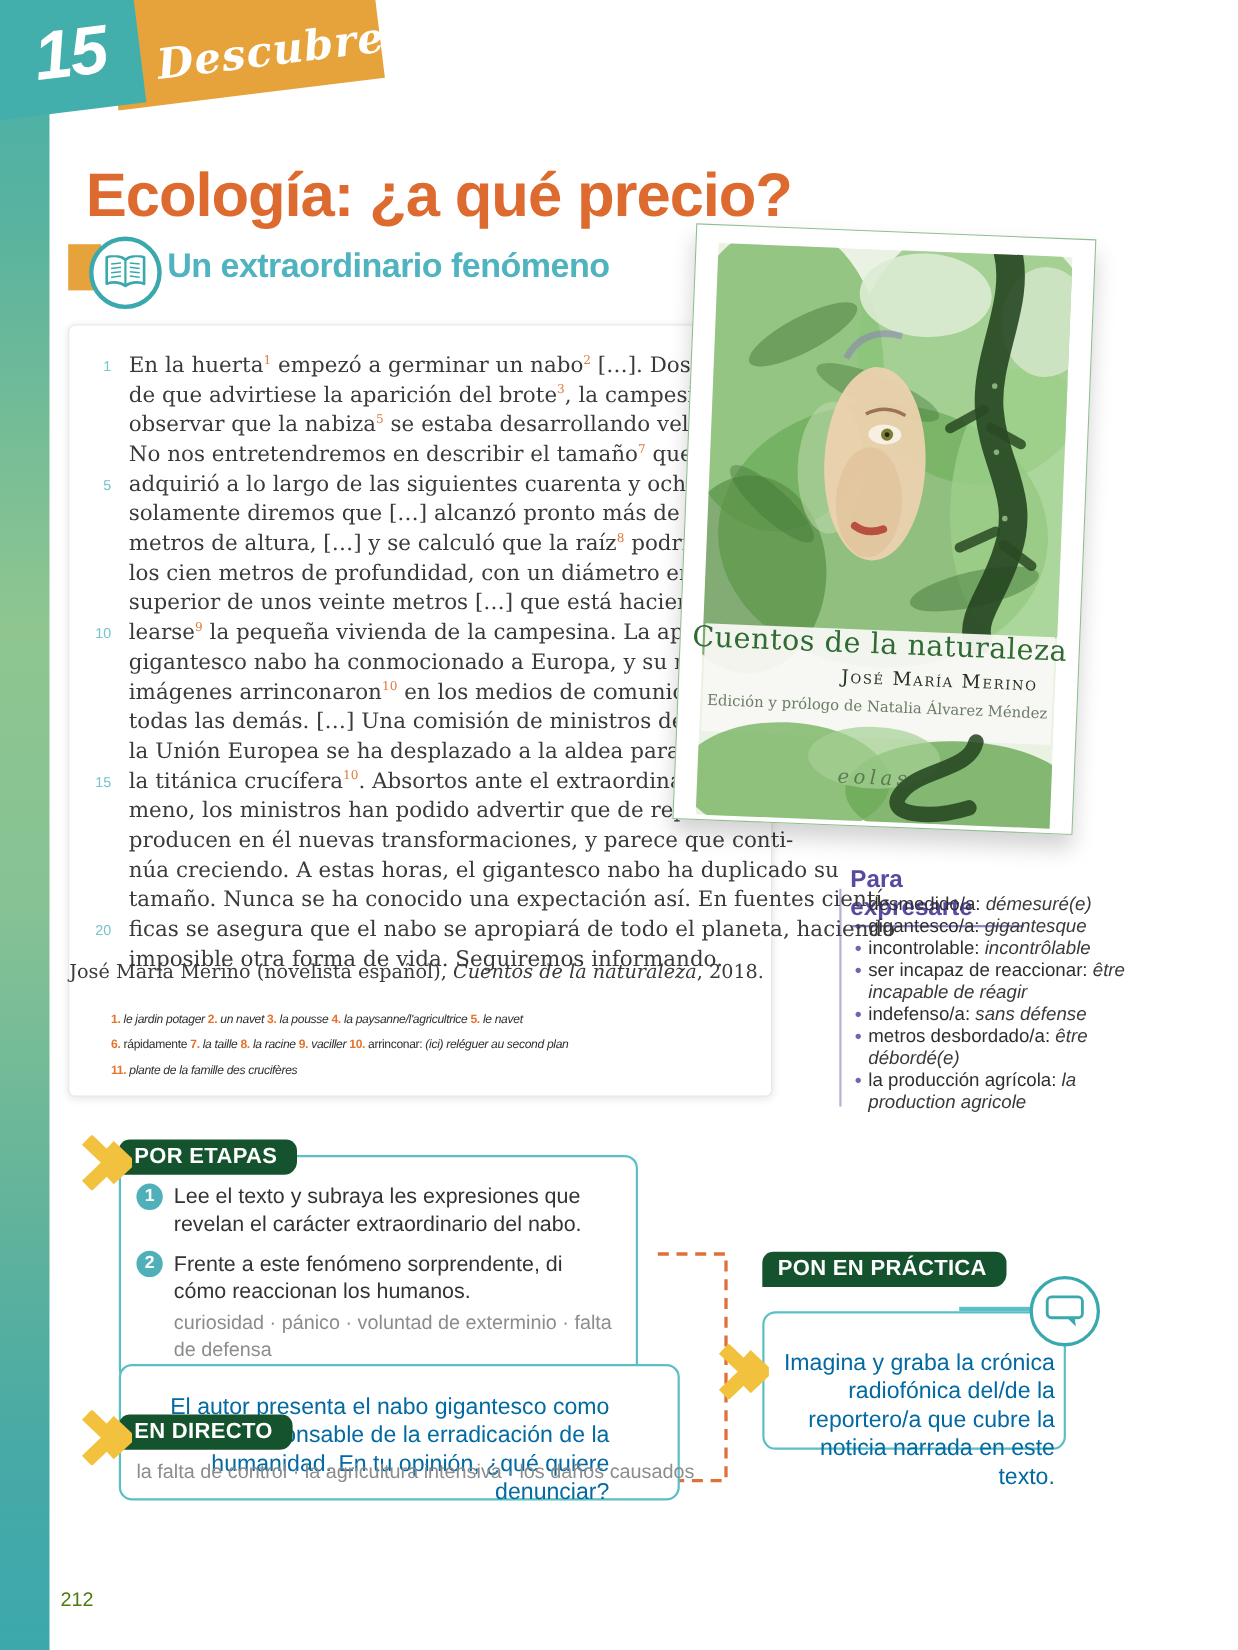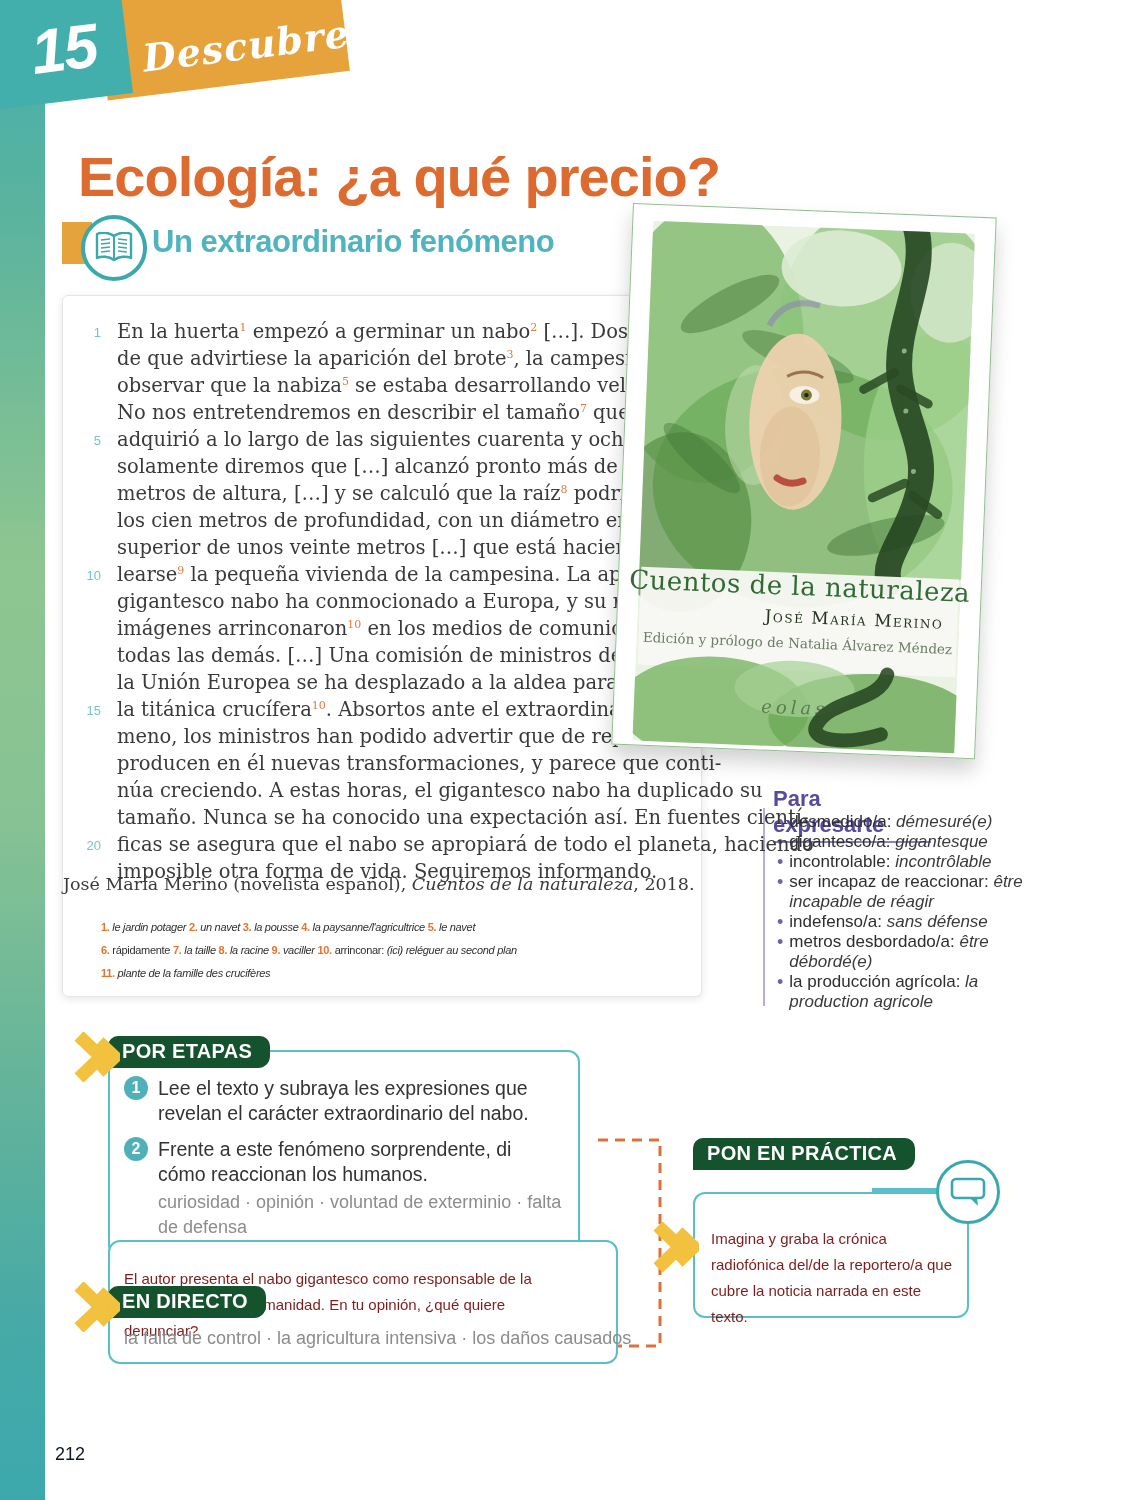--- a/index.html
+++ b/index.html
@@ -73,29 +73,29 @@
   
   .abox{position:absolute;background:#fff;border:2.5px solid #5abfc6;border-radius:12px;z-index:2;}
   .tag{position:absolute;background:#14532d;color:#fff;font-weight:bold;font-size:20px;
     padding:4px 18px 5px 14px;border-radius:10px 10px 12px 0;z-index:4;letter-spacing:0.3px;white-space:nowrap;}
   .chev{position:absolute;z-index:5;}
   .step-row{display:flex;margin-bottom:11px;}
   .step-circle{flex:0 0 24px;width:24px;height:24px;border-radius:50%;background:#4fb0ba;color:#fff;
     font-size:16px;font-weight:bold;text-align:center;line-height:24px;margin-right:10px;}
   .step-body{font-size:19.5px;line-height:25px;color:#333;}
   .helper{color:#8c8c8c;font-size:18px;margin-top:3px;}
-  .box-text{font-size:15px;line-height:26px;color:#7f1d1d;}
+  .box-text{font-size:21px;line-height:26px;color:#0369a1;text-align:right;}
 
   .bubble-circle{position:absolute;left:936px;top:1160px;width:58px;height:58px;background:#fff;
     border:3.5px solid #3aa9ae;border-radius:50%;z-index:6;display:flex;align-items:center;justify-content:center;}
   .bubble-line{position:absolute;left:872px;top:1188px;width:70px;height:4px;background:#5abfc6;z-index:3;}
 
   .connector{position:absolute;left:578px;top:1128px;z-index:1;}
 
-  .pagenum{position:absolute;left:55px;top:1444px;font-size:18px;color:#0f172a;}
+  .pagenum{position:absolute;left:55px;top:1444px;font-size:18px;color:#4d7c0f;}
 </style>
 </head>
 <body>
 
 <div class="page">
 
   <div class="strip"></div>
 
   <div class="unit-box">
     <div class="unit-num">15</div>
@@ -298,21 +298,21 @@
   </svg>
   <div class="tag" style="left:108px;top:1036px;">POR ETAPAS</div>
   <div class="abox" style="left:108px;top:1050px;width:468px;height:203px;">
     <div id="steps" style="position:absolute;left:14px;top:24px;width:440px;">
         <div class="step-row">
           <div class="step-circle">1</div>
           <div class="step-body">Lee el texto y subraya les expresiones que revelan el carácter extraordinario del nabo.</div>
         </div>
         <div class="step-row">
           <div class="step-circle">2</div>
-          <div class="step-body">Frente a este fenómeno sorprendente, di cómo reaccionan los humanos.<div class="helper">curiosidad · opinión · voluntad de exterminio · falta de defensa</div></div>
+          <div class="step-body">Frente a este fenómeno sorprendente, di cómo reaccionan los humanos.<div class="helper">curiosidad · pánico · voluntad de exterminio · falta de defensa</div></div>
         </div>
         <div class="step-row">
           <div class="step-circle">3</div>
           <div class="step-body">El nabo termina representando un peligro para los humanos. Apunta la expresión que lo muestra.</div>
         </div>
       </div>
   </div>
 
   <svg class="connector" width="92" height="232" viewBox="0 0 92 232">
     <path d="M20,12 H82 V218 H20" fill="none" stroke="#e0703a" stroke-width="3" stroke-dasharray="10 7"></path>

